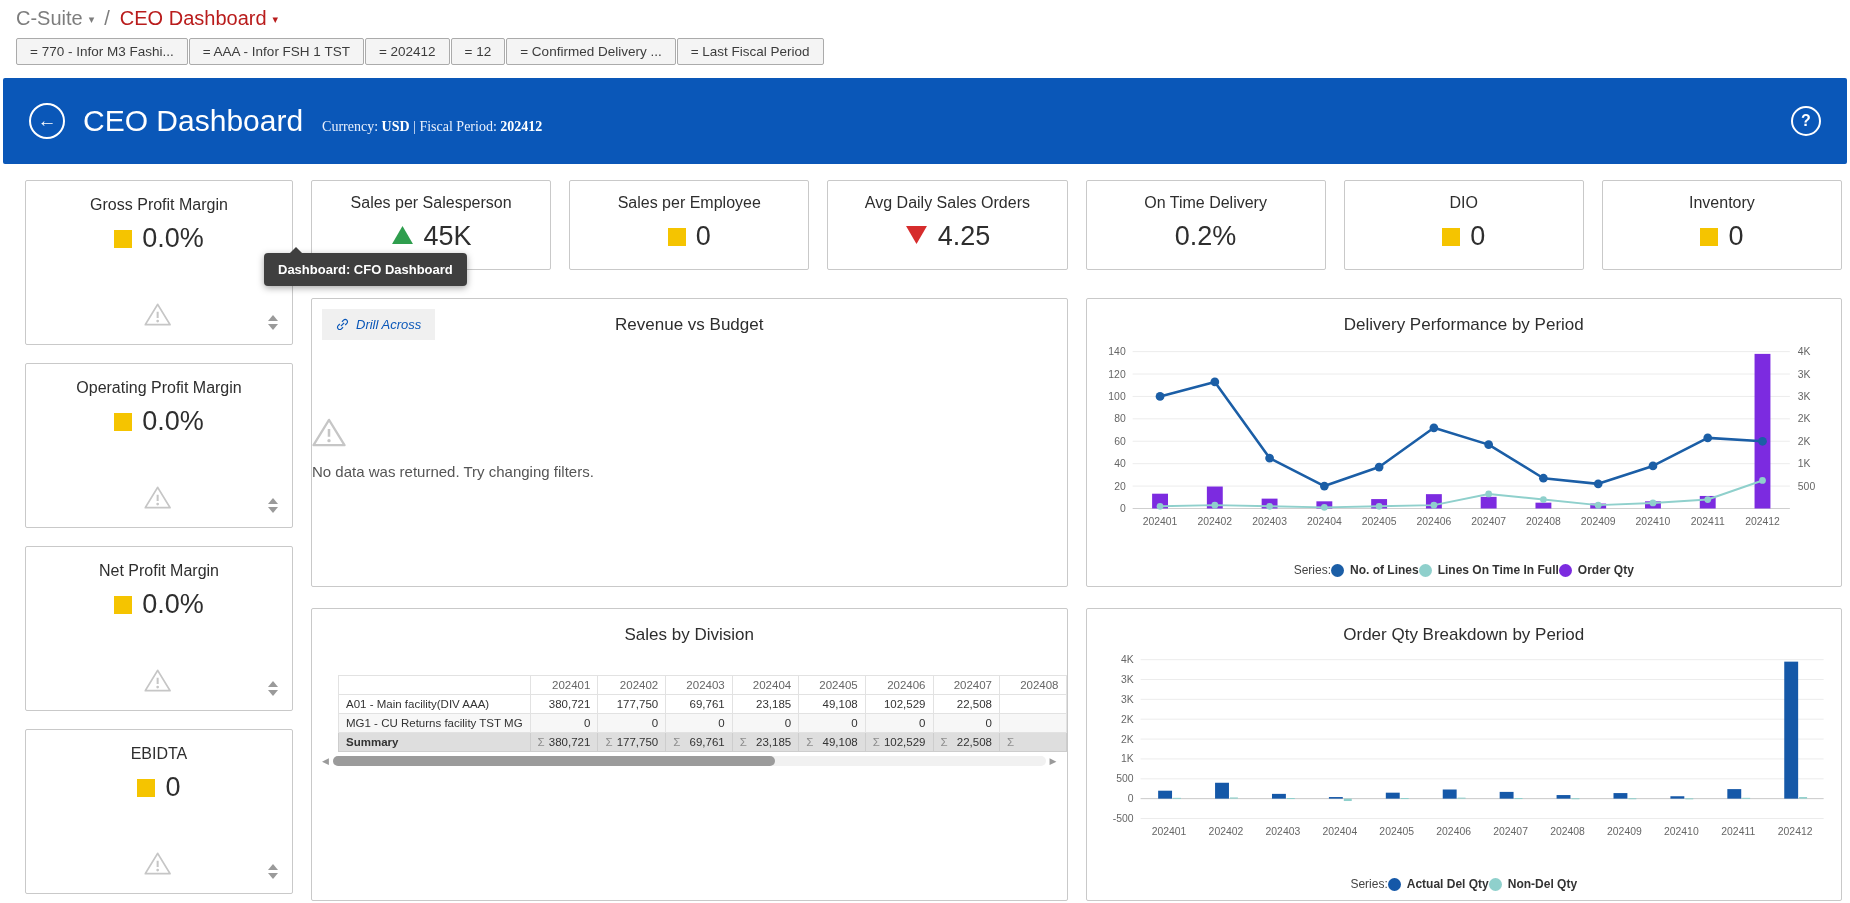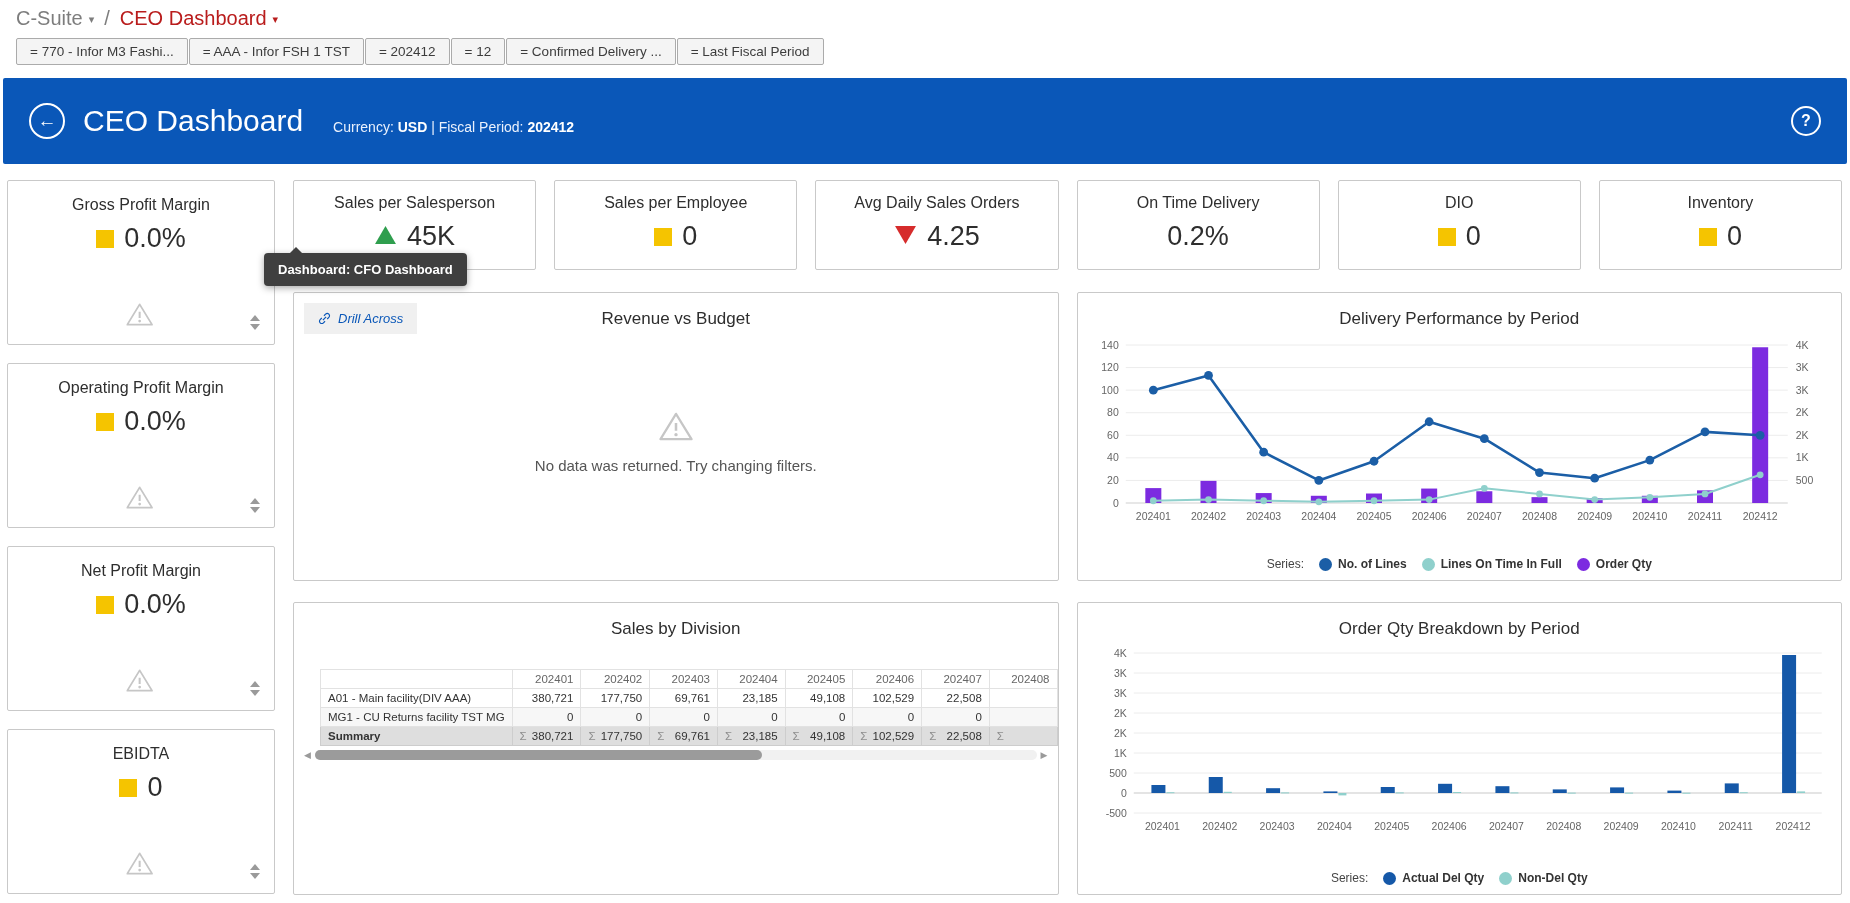--- a/index.html
+++ b/index.html
@@ -17,52 +17,52 @@
   
   .filter-row { display:flex; gap:1px; padding:6px 16px 8px; }
   .chip { font-family:inherit; font-size:13.5px; color:#3c3c3c; background:#f4f4f4;
           border:1px solid #ababab; border-radius:2px; padding:5px 13px; cursor:pointer; white-space:nowrap; }
   
   .banner { position:relative; margin:5px 3px 0; height:86px; background:#0a57b8;
             display:flex; align-items:center; padding:0 26px; color:#fff; border-radius:2px; }
   .back-btn { width:36px; height:36px; border:2px solid #fff; border-radius:50%; flex:0 0 36px;
               display:flex; align-items:center; justify-content:center; font-size:19px; cursor:pointer; }
   .banner-title { font-size:30px; font-weight:400; margin-left:18px; }
-  .banner-meta { font-size:14px; margin-left:30px; padding-top:12px; color:#eaf1fd; }
+  .banner-meta { font-size:14px; margin-left:19px; padding-top:12px; color:#eaf1fd;font-family:Liberation Serif, serif; }
   .banner-meta b { color:#fff; }
   .help-btn { margin-left:auto; width:30px; height:30px; border:2px solid #fff; border-radius:50%;
               display:flex; align-items:center; justify-content:center; font-size:16px; font-weight:700; cursor:pointer; }
   
-  .content { display:flex; gap:18px; padding:16px 8px 0 7px; }
+  .content { display:flex; gap:18px; padding:16px 8px 0 25px; }
   .left-col { flex:0 0 268px; display:flex; flex-direction:column; gap:18px; height:714px; }
   .right-area { flex:1; display:flex; flex-direction:column; }
-  .kpi-row { display:grid; grid-template-columns:repeat(6,1fr); gap:18px; height:90px; margin-bottom:22px; }
+  .kpi-row { display:grid; grid-template-columns:repeat(6,1fr); gap:18px; height:90px; margin-bottom:28px; }
   .panels { display:grid; grid-template-columns:1fr 1fr; grid-template-rows:289px 293px; gap:21px 18px; }
   
   .card { background:#fff; border:1px solid #c9c9c9; border-radius:2px; position:relative; }
   .kpi-left { flex:1 1 0; }
   .kpi-title { text-align:center; font-size:16px; color:#2e2e2e; margin-top:15px; }
   .kpi-top .kpi-title { margin-top:13px; }
   .kpi-value-row { display:flex; align-items:center; justify-content:center; gap:10px; margin-top:9px; }
   .kpi-value { font-size:27px; color:#2e2e2e; }
   .warn-slot { position:absolute; bottom:13px; left:50%; transform:translateX(-55%); }
   .stepper { position:absolute; right:14px; bottom:14px; display:flex; flex-direction:column; align-items:center; cursor:pointer; }
   .tri-up { width:0; height:0; border-left:5px solid transparent; border-right:5px solid transparent; border-bottom:6px solid #9a9a9a; }
   .tri-down { width:0; height:0; border-left:5px solid transparent; border-right:5px solid transparent; border-top:6px solid #9a9a9a; margin-top:3px; }
   
   .panel { background:#fff; border:1px solid #c9c9c9; border-radius:2px; position:relative; overflow:hidden; }
   .panel-title { text-align:center; font-size:17px; color:#2e2e2e; padding-top:16px; }
   .drill { position:absolute; left:10px; top:10px; display:flex; align-items:center; gap:7px;
            background:#f0f0f0; border:none; padding:8px 14px; font-size:13px; font-style:italic;
            color:#0a57b8; cursor:pointer; font-family:inherit; }
-  .no-data { position:absolute; left:0; right:0; top:41%; text-align:center; color:#555; font-size:15px; }
+  .no-data { position:absolute; left:0; right:0; top:41%; color:#555; font-size:15px; }
   .no-data .nd-icon { display:block; margin-bottom:12px; }
   .chart-svg { display:block; width:100%; height:200px; margin-top:4px; }
   .legend { position:absolute; bottom:9px; left:0; right:0; display:flex; justify-content:center;
-            align-items:center; gap:15px; font-size:12px; color:#333; }
+            align-items:center; font-size:12px; color:#333; }
   .legend .lg-label { color:#444; }
   .legend-item { display:flex; align-items:center; gap:6px; cursor:pointer;font-weight:bold; }
   .lg-dot { width:13px; height:13px; border-radius:50%; }
   
   .table-wrap { margin:30px 0 0 26px; overflow:hidden; }
   table.sales { border-collapse:collapse; font-size:11.5px; color:#333; table-layout:fixed; }
   table.sales th, table.sales td { border:1px solid #e2e2e2; padding:3px 7px; height:17px; white-space:nowrap; overflow:hidden; }
   table.sales th { font-weight:400; color:#666; text-align:right; background:#fff; }
   table.sales .label-cell { text-align:left; }
   table.sales .num { text-align:right; }

